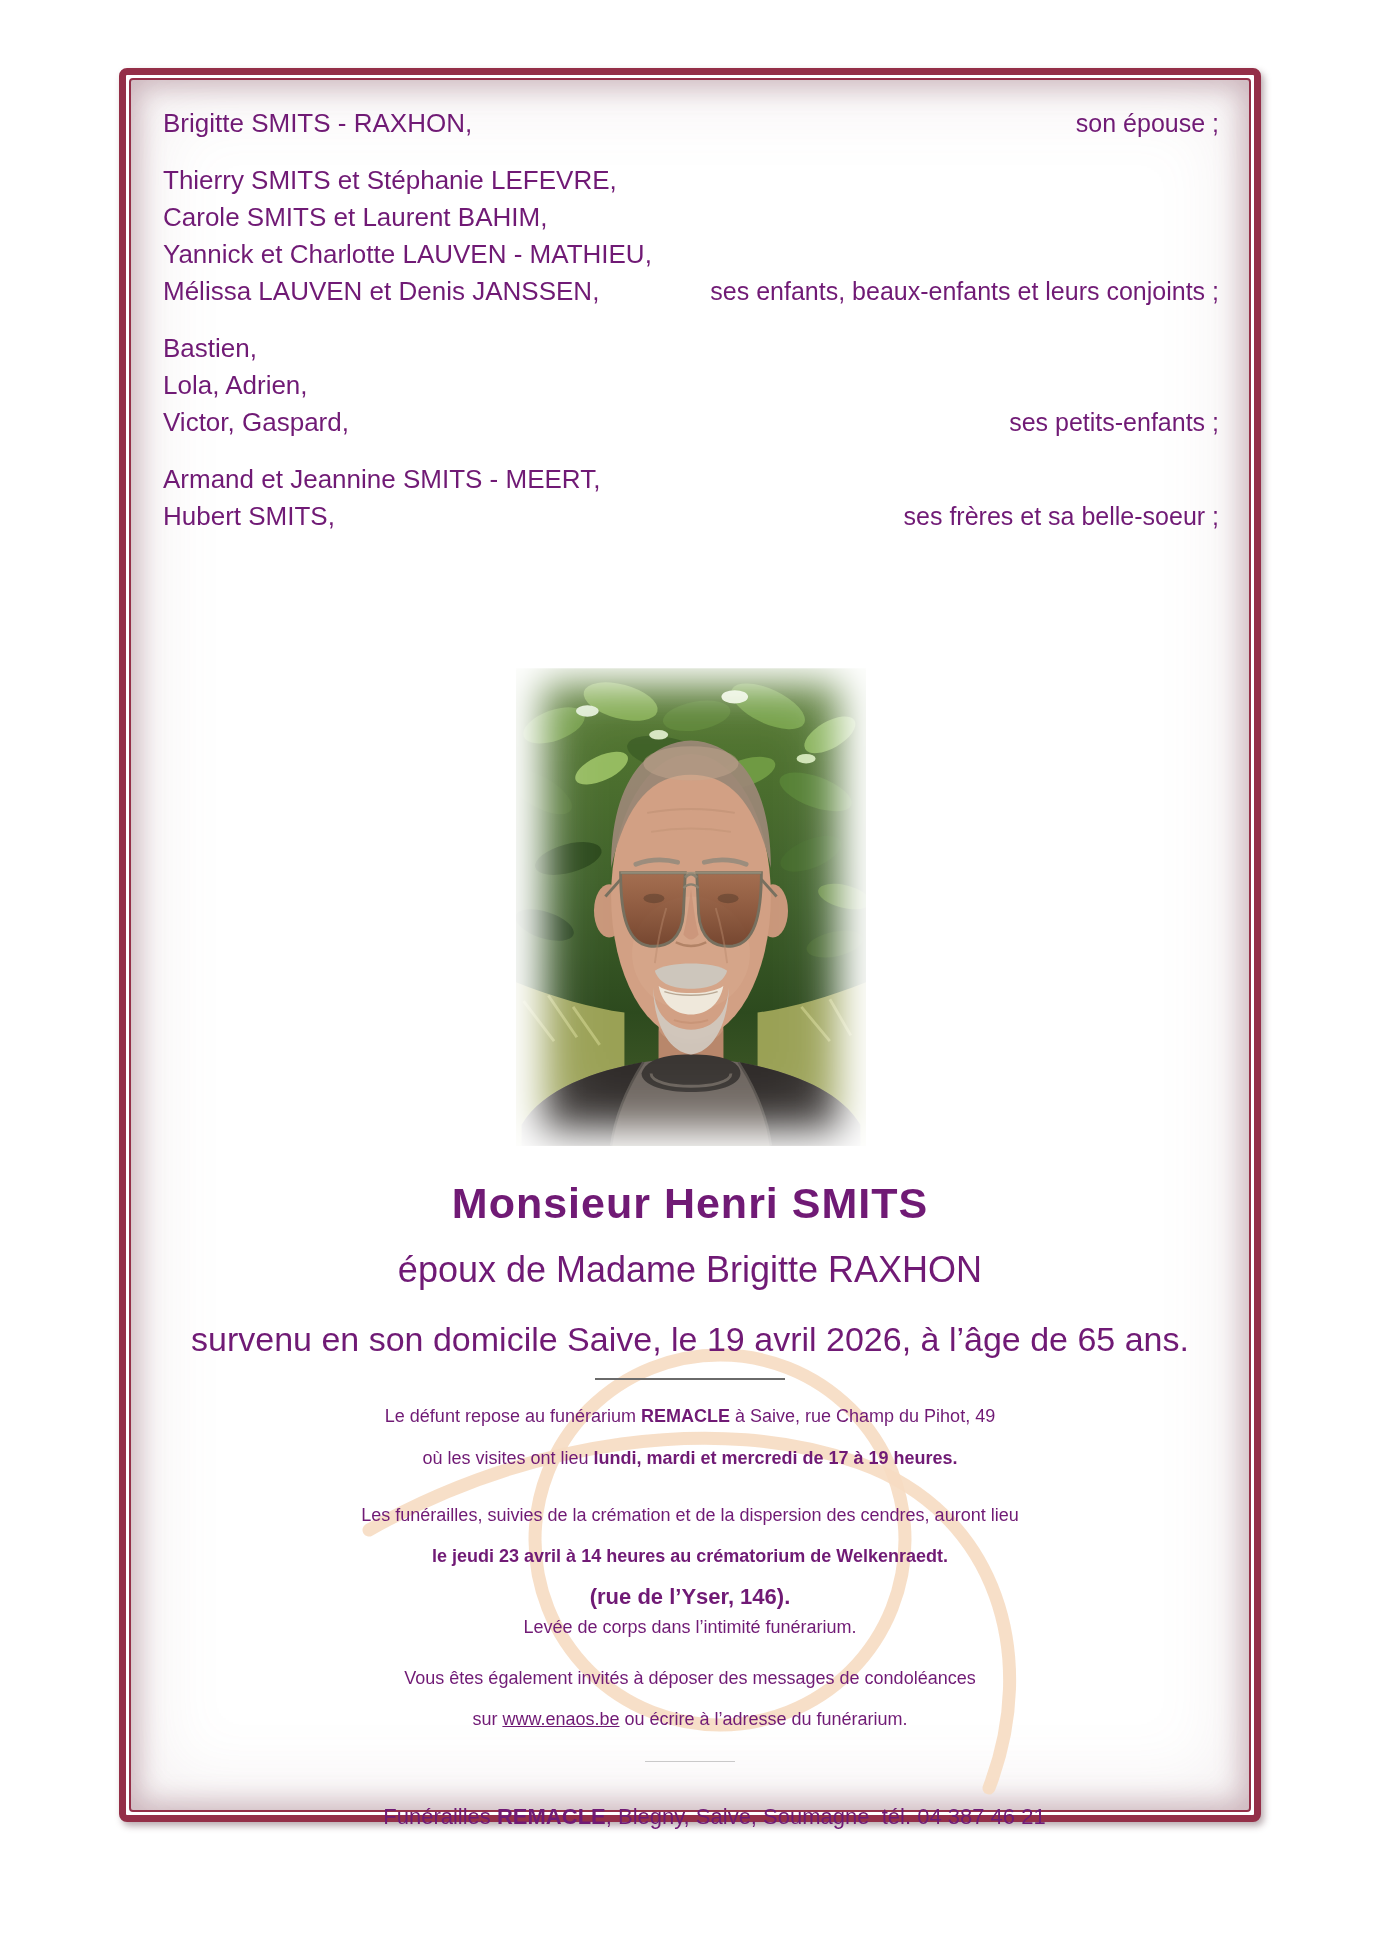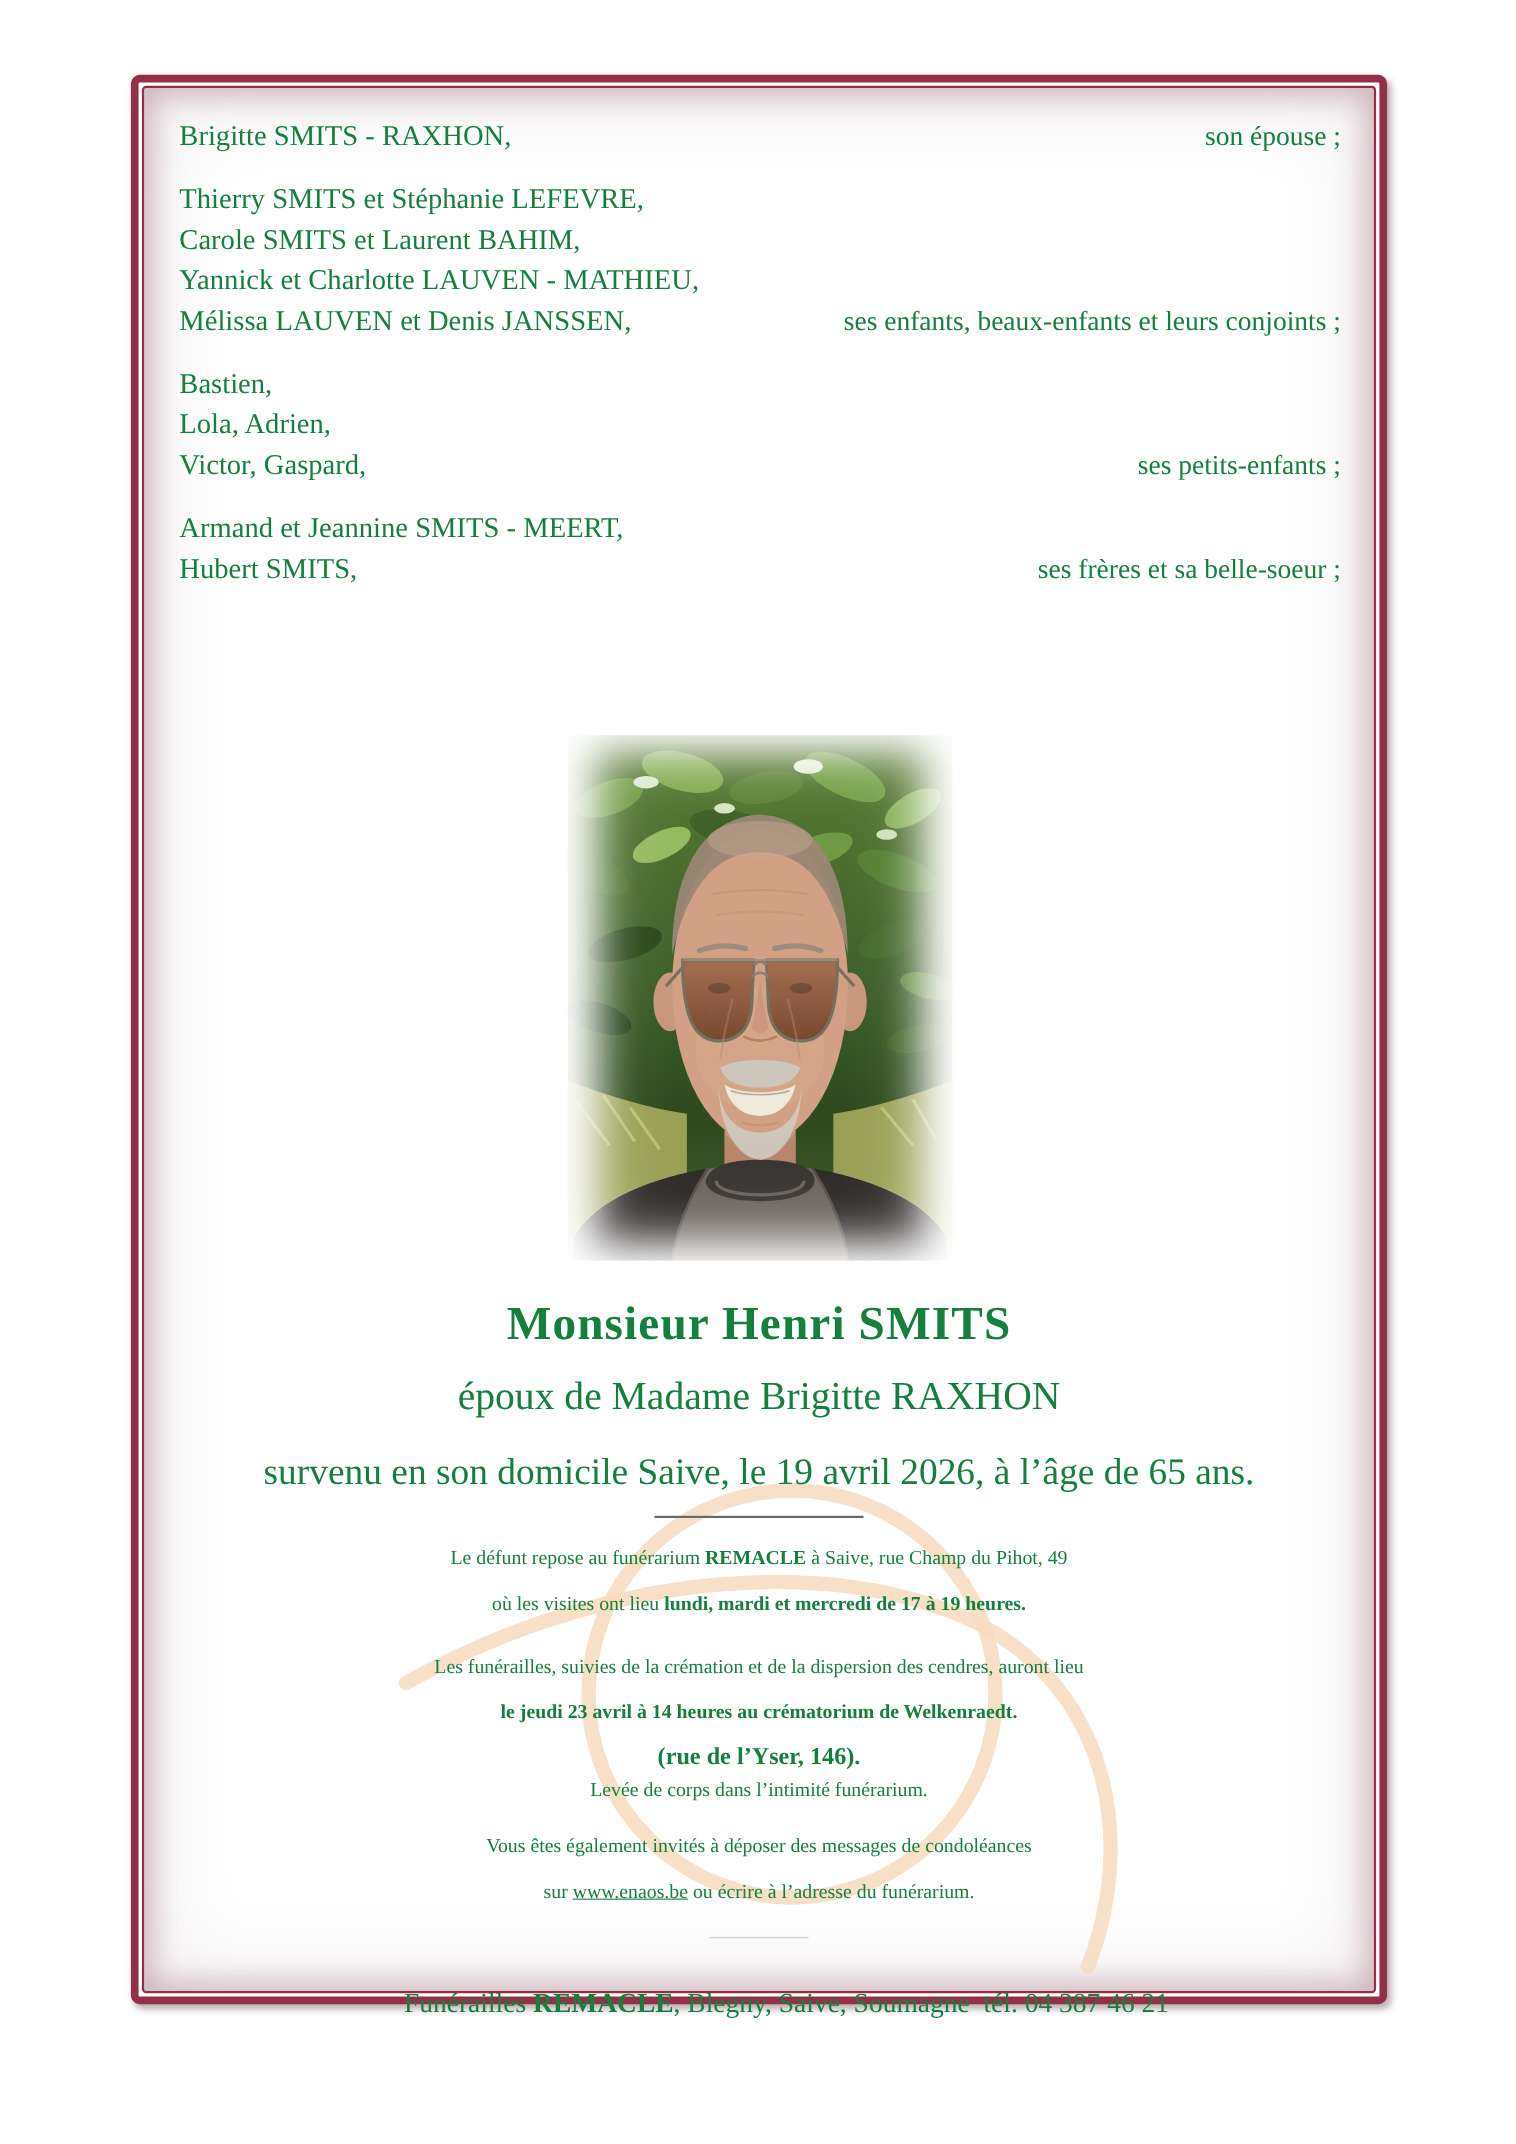--- a/index.html
+++ b/index.html
@@ -1,17 +1,17 @@
 <!DOCTYPE html>
 <html><head>
 <meta charset="utf-8">
 <style>
   html,body{margin:0;padding:0;background:#ffffff;}
   .page{position:relative;width:1378px;height:1949px;background:#ffffff;overflow:hidden;
-        font-family:Liberation Serif, serif;color:#15803d;}
+        font-family:Liberation Sans, sans-serif;color:#701a75;}
   .card{position:absolute;left:119px;top:68px;width:1128px;height:1740px;
         border:7px solid #942f48;border-radius:8px;
         box-shadow:3px 4px 7px rgba(80,45,55,.40);background:#fff;}
   .card-line{position:absolute;inset:3px;border:2px solid #942f48;border-radius:4px;pointer-events:none;}
   .card-glow{position:absolute;inset:5px;pointer-events:none;
         box-shadow:inset 0 0 26px 8px rgba(151,103,116,.42), inset 0 0 70px 24px rgba(151,103,116,.10);}
   .watermark{position:absolute;inset:0;z-index:1;pointer-events:none;}
   .content-layer{position:absolute;inset:0;z-index:2;}
 
   .fam-row{position:absolute;left:37px;right:35px;display:flex;justify-content:space-between;
@@ -20,21 +20,21 @@
   .fam-rel{white-space:nowrap;font-size:25px;}
 
   .cline{position:absolute;left:0;right:0;text-align:center;line-height:1.25;}
   .announce{font-size:26px;}
   .deceased-name{font-size:43px;font-weight:700;letter-spacing:1px;}
   .spouse-line{font-size:36px;}
   .death-line{font-size:34px;}
   .body-line{font-size:18px;}
   .small-line{font-size:22px;font-weight:700;}
   .bold{font-weight:700;}
-  .footer-line{font-size:25px;white-space:pre-wrap;}
+  .footer-line{font-size:22px;white-space:pre-wrap;}
   .link{text-decoration:underline;}
 
   .divider{position:absolute;left:50%;transform:translateX(-50%);height:0;border-top:2px solid #6a6a6a;}
   .divider.light{border-top:1px solid #c9c9c9;}
 
   .photo{position:absolute;left:390px;top:582px;width:350px;height:500px;}
   .photo svg{display:block;width:100%;height:100%;}
   .photo::after{content:"";position:absolute;inset:-2px;pointer-events:none;
         box-shadow:inset 0 0 38px 26px #ffffff, inset 0 0 80px 12px rgba(255,255,255,.55);}
 </style>

